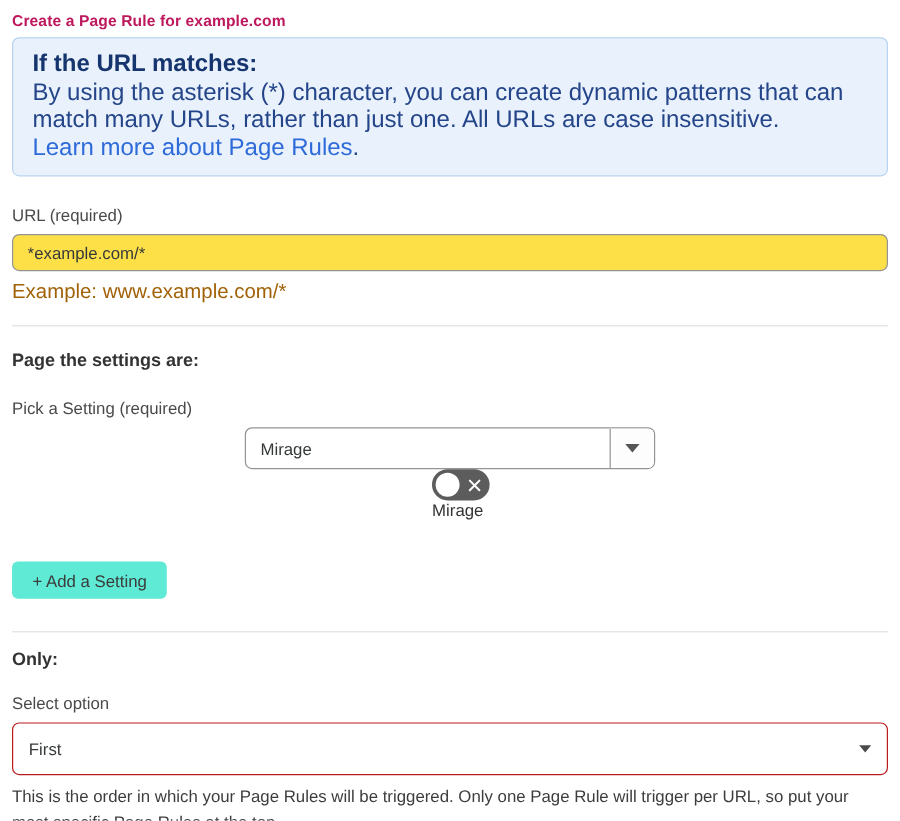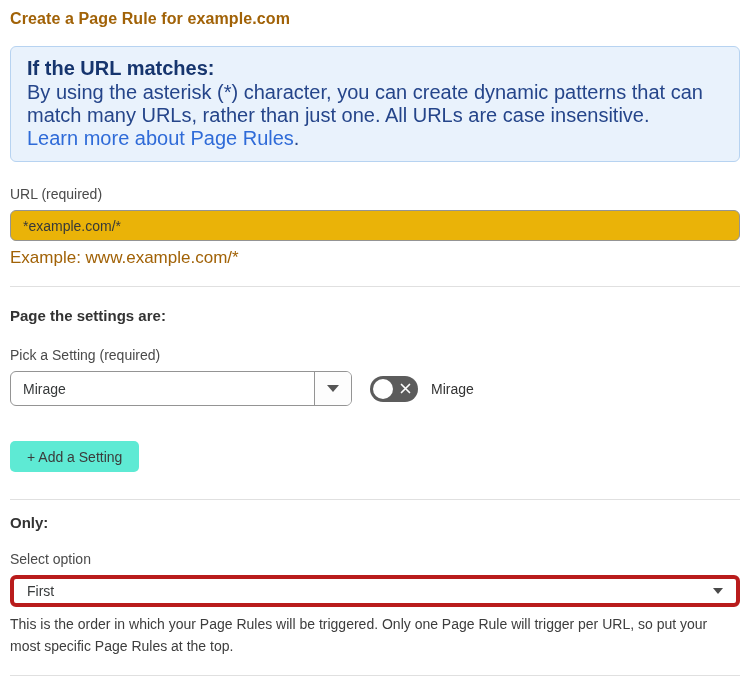--- a/index.html
+++ b/index.html
@@ -7,24 +7,24 @@
   body {
     font-family: "Liberation Sans", "DejaVu Sans", sans-serif;
     background: #ffffff;
     color: #333;
     padding: 10px 10px 0 10px;
     width: 750px;
     height: 684px;
     overflow: hidden;
   }
   .page-title {
-    font-size: 16px;
+    font-size: 13px;
     font-weight: bold;
-    color: #a16207;
-    margin-bottom: 18px;
+    color: #be185d;
+    margin-bottom: 6px;
     letter-spacing: 0.1px;
   }
   .info-box {
     background: #e9f2fc;
     border: 1px solid #b7d3f1;
     border-radius: 6px;
     padding: 10px 16px 11px 16px;
     font-size: 20px;
     line-height: 23px;
     color: #25458a;
@@ -47,21 +47,21 @@
   }
   .text-input {
     width: 100%;
     height: 31px;
     border: 1px solid #949494;
     border-radius: 6px;
     padding: 0 12px;
     font-size: 14px;
     font-family: "Liberation Sans", "DejaVu Sans", sans-serif;
     color: #36393a;
-    background: #eab308;
+    background: #fde047;
     outline: none;
   }
   .helper-text {
     font-size: 17px;
     color: #a16207;
     margin-top: 7px;
   }
   .divider {
     border: none;
     border-top: 1px solid #e0e0e0;
@@ -72,20 +72,21 @@
   .divider-3 { margin-top: 18px; margin-bottom: 14px; }
   .section-heading {
     font-size: 15px;
     font-weight: bold;
     color: #333;
   }
   .picker-label { margin-top: 23px; }
   .setting-row {
     display: flex;
     align-items: center;
+    flex-direction: column;
   }
   .combobox {
     width: 342px;
     height: 35px;
     border: 1px solid #949494;
     border-radius: 6px;
     background: #fff;
     display: flex;
     align-items: stretch;
     overflow: hidden;
@@ -158,22 +159,22 @@
   }
   .btn-gray {
     background: #5eead4;
     color: #3b3b3b;
   }
   .add-setting-btn { margin-top: 35px; }
   .order-label { margin-top: 20px; }
   .select {
     margin-top: 8px;
     width: 100%;
-    height: 32px;
-    border: 4px solid #b91c1c;
+    height: 44px;
+    border: 1px solid #b91c1c;
     border-radius: 6px;
     background: #fff;
     display: flex;
     align-items: center;
     padding: 0 13px;
     font-size: 14px;
     color: #36393a;
     cursor: pointer;
   }
   .select-value { flex: 1; }

